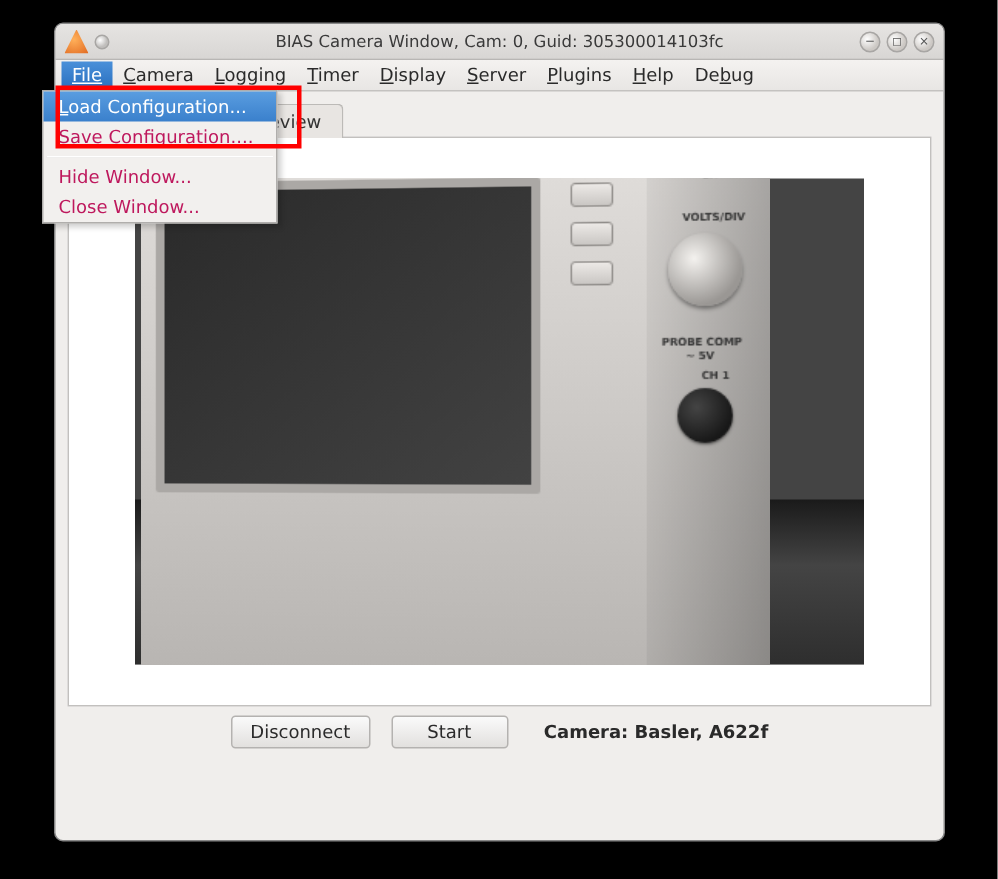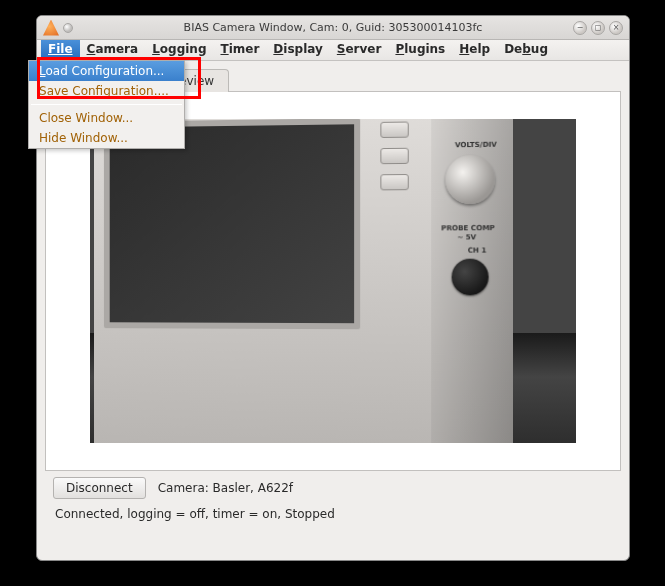--- a/index.html
+++ b/index.html
@@ -67,23 +67,22 @@
     background: radial-gradient(circle at 35% 35%, #fff, #ccc8c4 65%);
     border: 1px solid #a8a6a4;
     display: flex; align-items: center; justify-content: center;
     font-size: 8px; color: #555;
   }
   .menubar {
     height: 21px;
     background: linear-gradient(to bottom, #f4f2f0, #e8e6e4);
     border-bottom: 1px solid #c4c2c0;
     display: flex;
-    align-items: flex-start;
+    align-items: center;
     padding-left: 4px;
-    font-weight: bold;
   }
   .menu-item {
     padding: 2px 7px;
     color: #2a2a2a;
     cursor: default;
   }
   .menu-item.open {
     background: linear-gradient(to bottom, #4a90d9, #2a70c0);
     color: #fff;
   }
@@ -94,21 +93,21 @@
     left: 28px;
     top: 60px;
     width: 157px;
     background: #f2f0ee;
     border: 1px solid #b0aeac;
     box-shadow: 2px 2px 4px rgba(0,0,0,0.2);
     z-index: 10;
   }
   .dropdown-item {
     padding: 3px 10px;
-    color: #a16207;
+    color: #be185d;
   }
   .dropdown-item.highlighted {
     background: linear-gradient(to bottom, #5a9de0, #3a80cc);
     color: #fff;
   }
   .dropdown-sep {
     height: 1px;
     background: #ccc8c6;
     margin: 3px 2px;
     border-bottom: 1px solid #fff;
@@ -214,35 +213,37 @@
   .desk {
     position: absolute;
     left: 0; bottom: 0;
     width: 100%; height: 110px;
     background: linear-gradient(to bottom, #1a1a1a, #444 40%, #2e2e2e);
   }
 
   .bottom-bar {
     display: flex;
     align-items: center;
-    gap: 2px;
+    gap: 14px;
     padding: 6px 8px 4px 8px;
+    justify-content: center;
   }
   .btn {
     padding: 3px 12px;
     background: linear-gradient(to bottom, #fafafa, #e2e0de);
     border: 1px solid #b4b2b0;
     border-radius: 3px;
     min-width: 78px;
     text-align: center;
     color: #2a2a2a;
   }
   .camera-label {
     margin-left: 10px;
     color: #2a2a2a;
+    font-weight: bold;
   }
   .time-label {
     margin-left: auto;
     color: #2a2a2a;
   }
   .status-bar {
     padding: 4px 10px 10px 10px;
     color: #2a2a2a;
   }
 </style>
@@ -295,26 +296,26 @@
           <div class="scope-knob-sm"></div>
           <div class="scope-btn" style="left:290px;top:14px;"></div>
           <div class="scope-btn" style="left:290px;top:40px;"></div>
           <div class="scope-btn" style="left:290px;top:66px;"></div>
         </div>
       </div>
     </div>
 
     <div class="bottom-bar">
       <div class="btn">Disconnect</div>
+      <div class="btn">Start</div>
       <div class="camera-label">Camera: Basler,  A622f</div>
     </div>
-    <div class="status-bar">Connected, logging = off, timer = on, Stopped</div>
   </div>
 </div>
 
 <div class="dropdown">
   <div class="dropdown-item highlighted"><span class="menu-mnemonic">L</span>oad Configuration...</div>
   <div class="dropdown-item"><span class="menu-mnemonic">S</span>ave Configuration....</div>
   <div class="dropdown-sep"></div>
+  <div class="dropdown-item">Hide Window...</div>
   <div class="dropdown-item">Close Window...</div>
-  <div class="dropdown-item">Hide Window...</div>
 </div>
 <div class="highlight-box"></div>
 
 </body></html>

